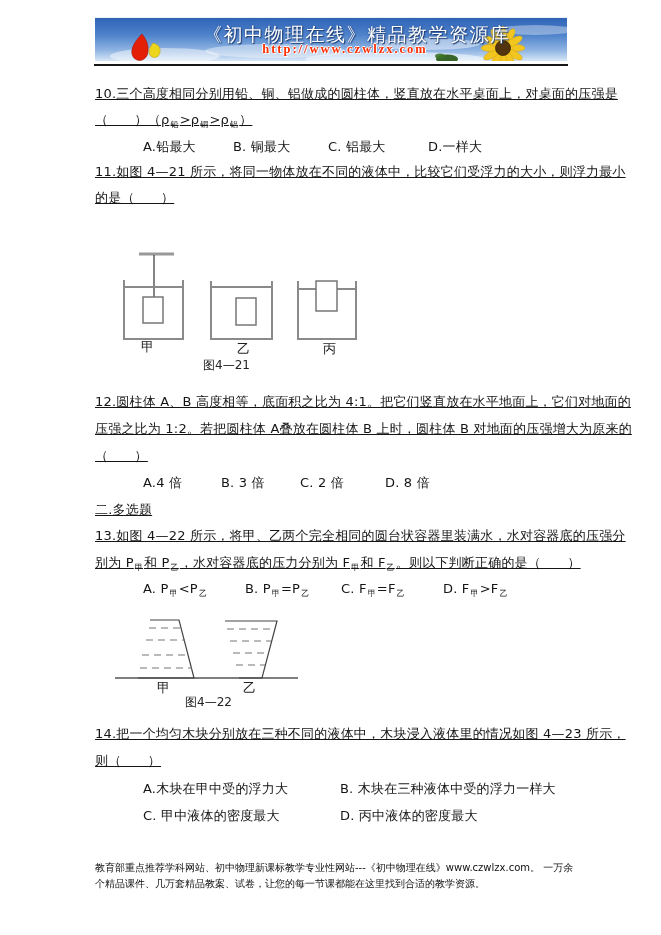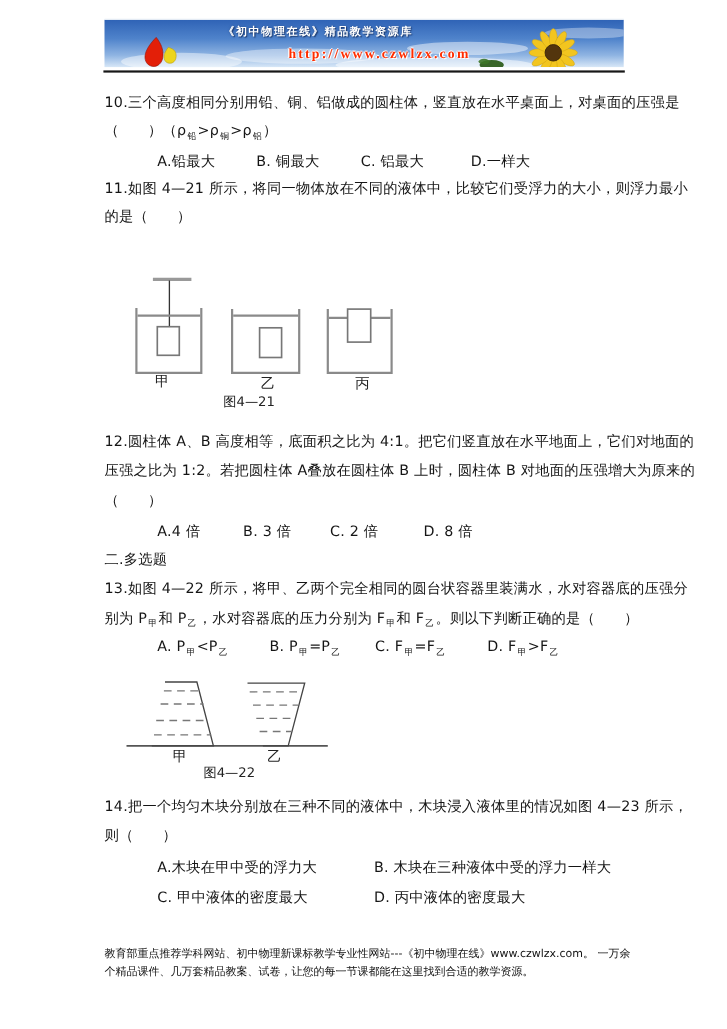--- a/index.html
+++ b/index.html
@@ -10,34 +10,34 @@
   }
   
   .banner {
     position:absolute; left:95px; top:17px; width:472px; height:44px;
     background:linear-gradient(180deg,#2f63b6 0%, #4f83cb 40%, #8fb4e2 75%, #d7e7f7 100%);
     overflow:hidden; border-top:1px solid #e8eef6;
   }
   .banner svg { position:absolute; left:0; top:0; }
   .banner-title {
     position:absolute; left:108px; top:4px; width:274px; text-align:left;
-    color:#ffffff; font-weight:bold; font-size:10px; letter-spacing:1.5px;
+    color:#ffffff; font-weight:normal; font-size:19px; letter-spacing:1.5px;
     text-shadow:1px 1px 1px #1c3a6e, 0 0 2px #2a4f8f; white-space:nowrap;
   }
   .banner-url {
     position:absolute; left:130px; top:24px; width:240px; text-align:center;
     color:#ff2d00; font-weight:bold; font-size:12.5px; letter-spacing:2px;
     font-family:Liberation Serif, serif;
     text-shadow:-1px 0 0 #fff, 1px 1px 0 #ffffff, 0 -1px 0 #fff; white-space:nowrap;
   }
   .banner-underline { position:absolute; left:94px; top:64px; width:474px; height:2px; background:#171717; }
   
   .line {
     position:absolute; left:95px; width:478px; font-size:13px; line-height:15px;
-    white-space:nowrap; letter-spacing:0.2px;
+    white-space:nowrap; letter-spacing:0.2px;text-decoration:underline;
   }
   sub.cn { font-size:8px; vertical-align:-3px; margin:0 1px; line-height:0; }
   .optrow { position:absolute; left:95px; width:478px; height:16px; font-size:13px; letter-spacing:0.2px; }
   .opt { position:absolute; top:0; left:0; white-space:nowrap;margin-left:48px; }
   .r-q10 .o1{left:90px} .r-q10 .o2{left:185px} .r-q10 .o3{left:285px}
   .r-q11 .o1{left:87px} .r-q11 .o2{left:168px} .r-q11 .o3{left:257px}
   .r-q12 .o1{left:78px} .r-q12 .o2{left:157px} .r-q12 .o3{left:242px}
   .r-q13 .o1{left:102px} .r-q13 .o2{left:198px} .r-q13 .o3{left:300px}
   .r-q14 .o1{left:197px}
   

